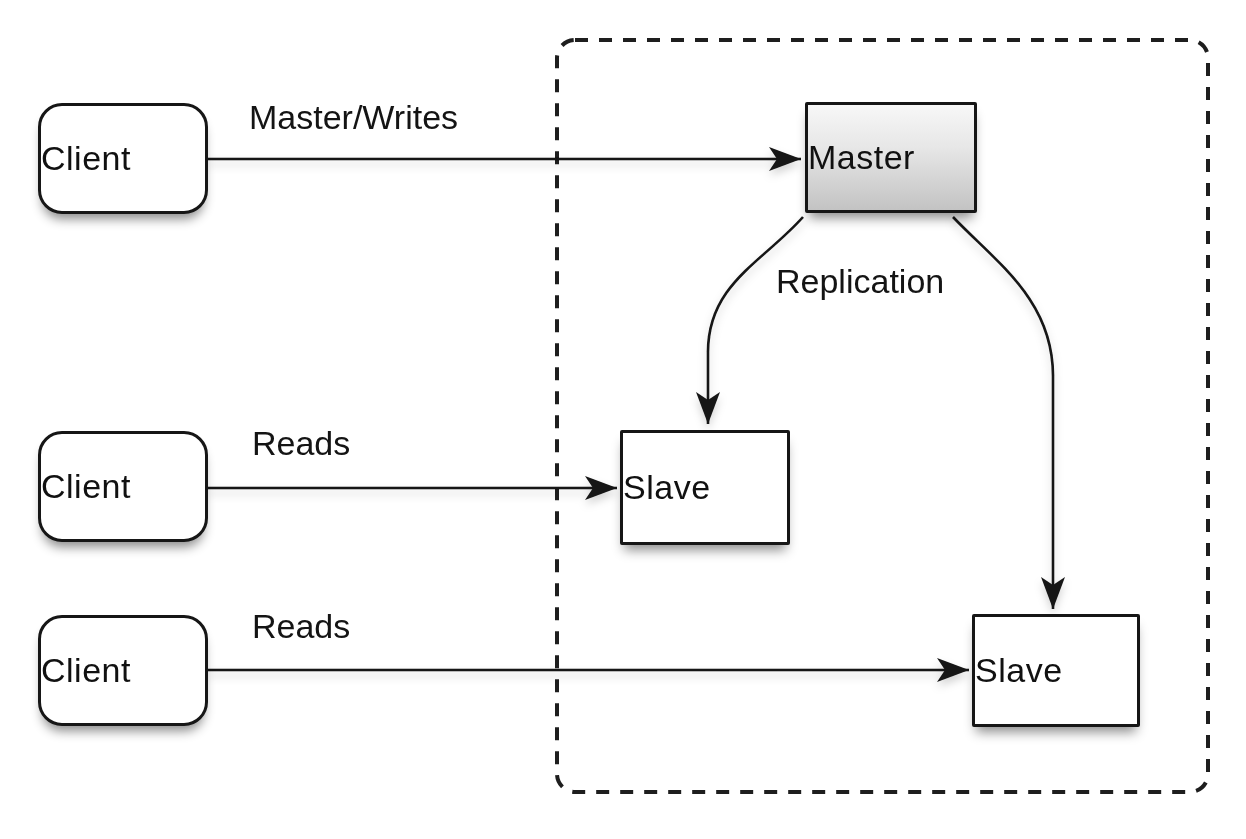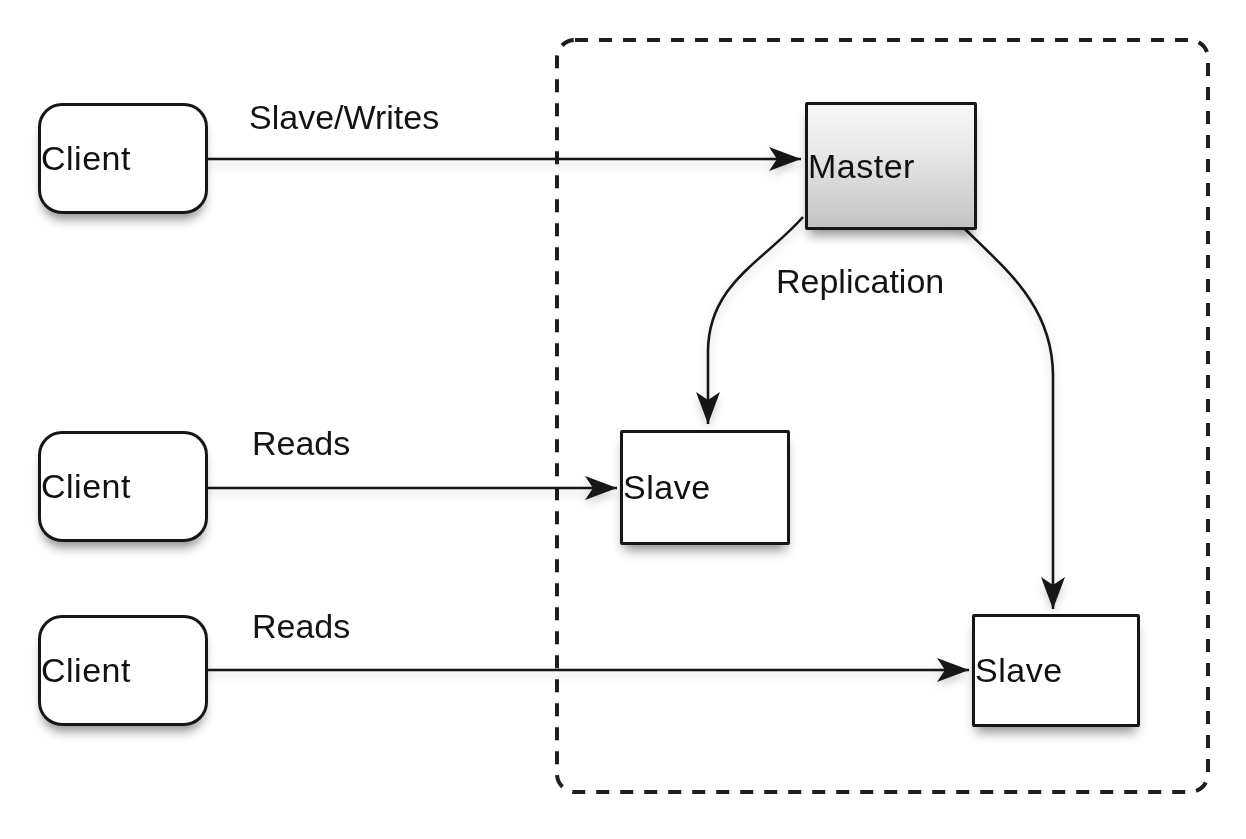--- a/index.html
+++ b/index.html
@@ -40,21 +40,21 @@
     height: 111px;
     border-radius: 24px;
   }
   .rect-node {
     border-radius: 2px;
   }
   .master {
     left: 805px;
     top: 102px;
     width: 172px;
-    height: 128px;
+    height: 111px;
     background: linear-gradient(180deg, #f7f7f7 0%, #e7e7e7 40%, #c3c3c3 100%);
   }
   .slave1 { left: 620px; top: 430px; width: 170px; height: 115px; }
   .slave2 { left: 972px; top: 614px; width: 168px; height: 113px; }
   .client1 { left: 38px; top: 103px; }
   .client2 { left: 38px; top: 431px; }
   .client3 { left: 38px; top: 615px; }
   .edge-label {
     position: absolute;
     color: #141414;
@@ -111,18 +111,18 @@
     <span>Master</span>
   </div>
 
   <div class="node rect-node slave1">
     <span>Slave</span>
   </div>
   <div class="node rect-node slave2">
     <span>Slave</span>
   </div>
 
-  <div class="edge-label lbl-reads-writes">Slave/Writes</div>
+  <div class="edge-label lbl-reads-writes">Master/Writes</div>
   <div class="edge-label lbl-reads-2">Reads</div>
   <div class="edge-label lbl-reads-3">Reads</div>
   <div class="edge-label lbl-replication">Replication</div>
 
 </div>
 
 </body></html>

